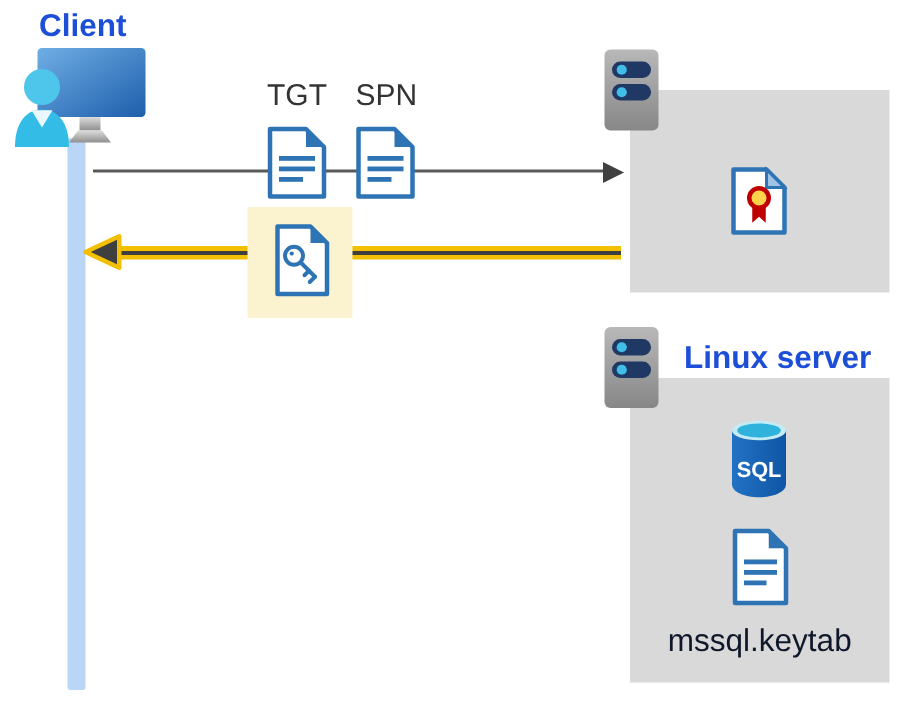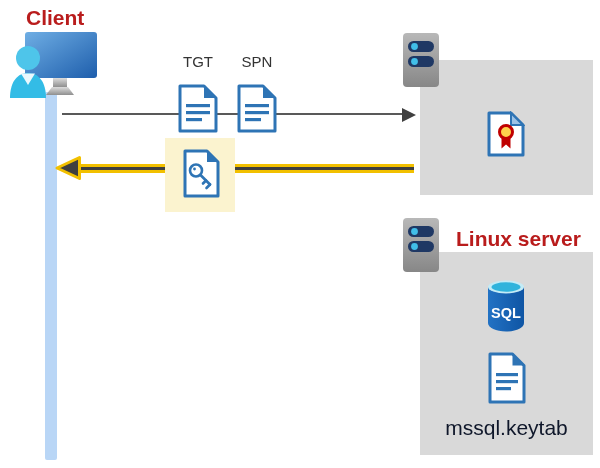--- a/index.html
+++ b/index.html
@@ -1,22 +1,22 @@
 <!DOCTYPE html>
 <html><head>
 <meta charset="utf-8">
 <style>
   html,body{margin:0;padding:0;background:#fff;}
   #stage{
     position:relative;width:600px;height:468px;background:#ffffff;overflow:hidden;
     font-family:"Liberation Sans", sans-serif;
   }
   .abs{position:absolute;}
-  .heading{font-size:21px;font-weight:bold;color:#b91c1c;line-height:25px;}
-  .ticket-label{font-size:15px;color:#333333;text-align:center;}
+  .heading{font-size:21px;font-weight:bold;color:#1d4ed8;line-height:25px;}
+  .ticket-label{font-size:20px;color:#333333;text-align:center;}
   .panel{background:#D9D9D9;z-index:1;}
   #timeline{left:45px;top:92px;width:12px;height:368px;background:#B9D6F6;border-radius:2px;z-index:1;}
   #client-label{left:26px;top:5px;}
   #client-icon{left:8px;top:30px;z-index:4;}
   #gray-arrow-line{left:62px;top:113px;width:341px;height:2px;background:#595959;z-index:2;}
   #gray-arrow-head{left:402px;top:108px;z-index:2;}
   #yellow-arrow-line{
     left:78px;top:164px;width:336px;height:9px;z-index:2;
     background:linear-gradient(to bottom,#F2C000 0 3px,#3F3F3F 3px 6px,#F2C000 6px 9px);
   }

